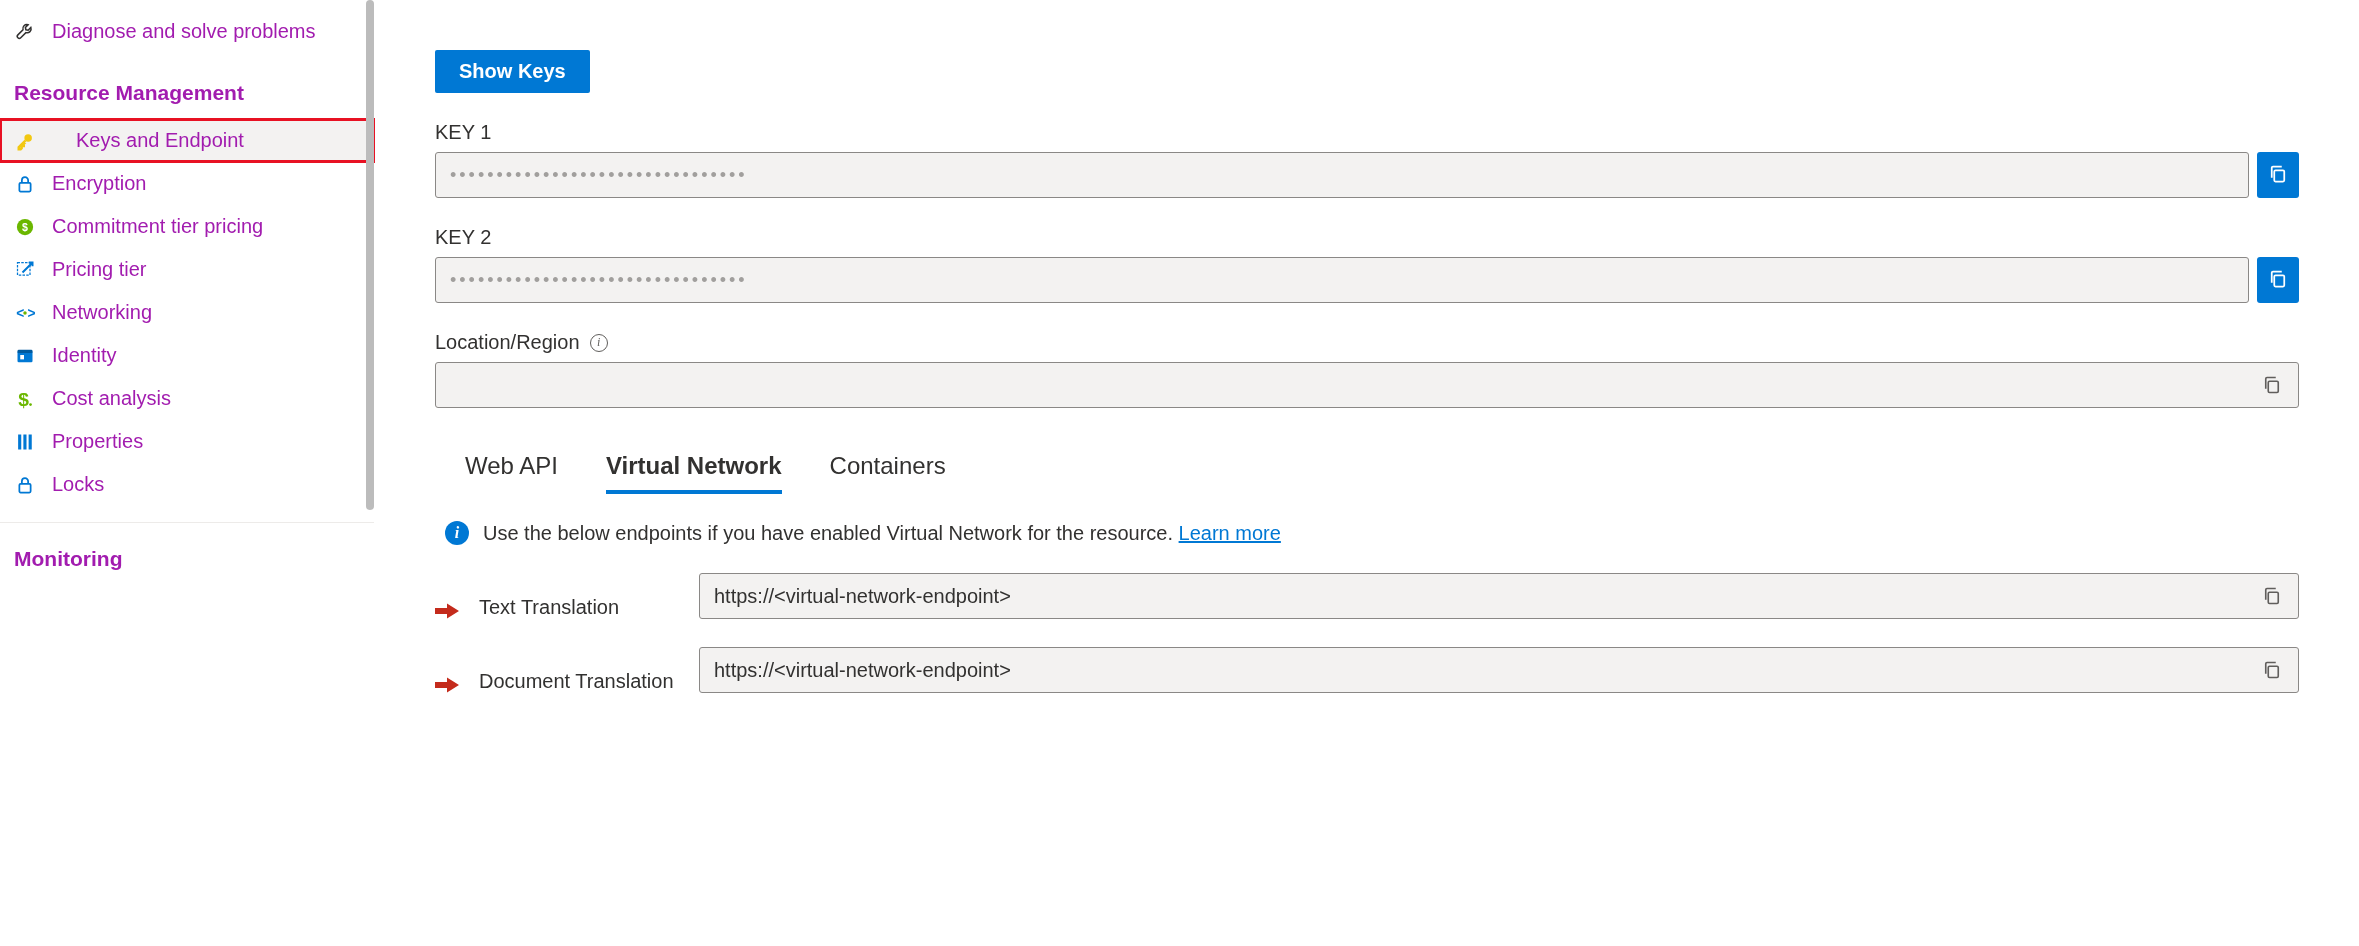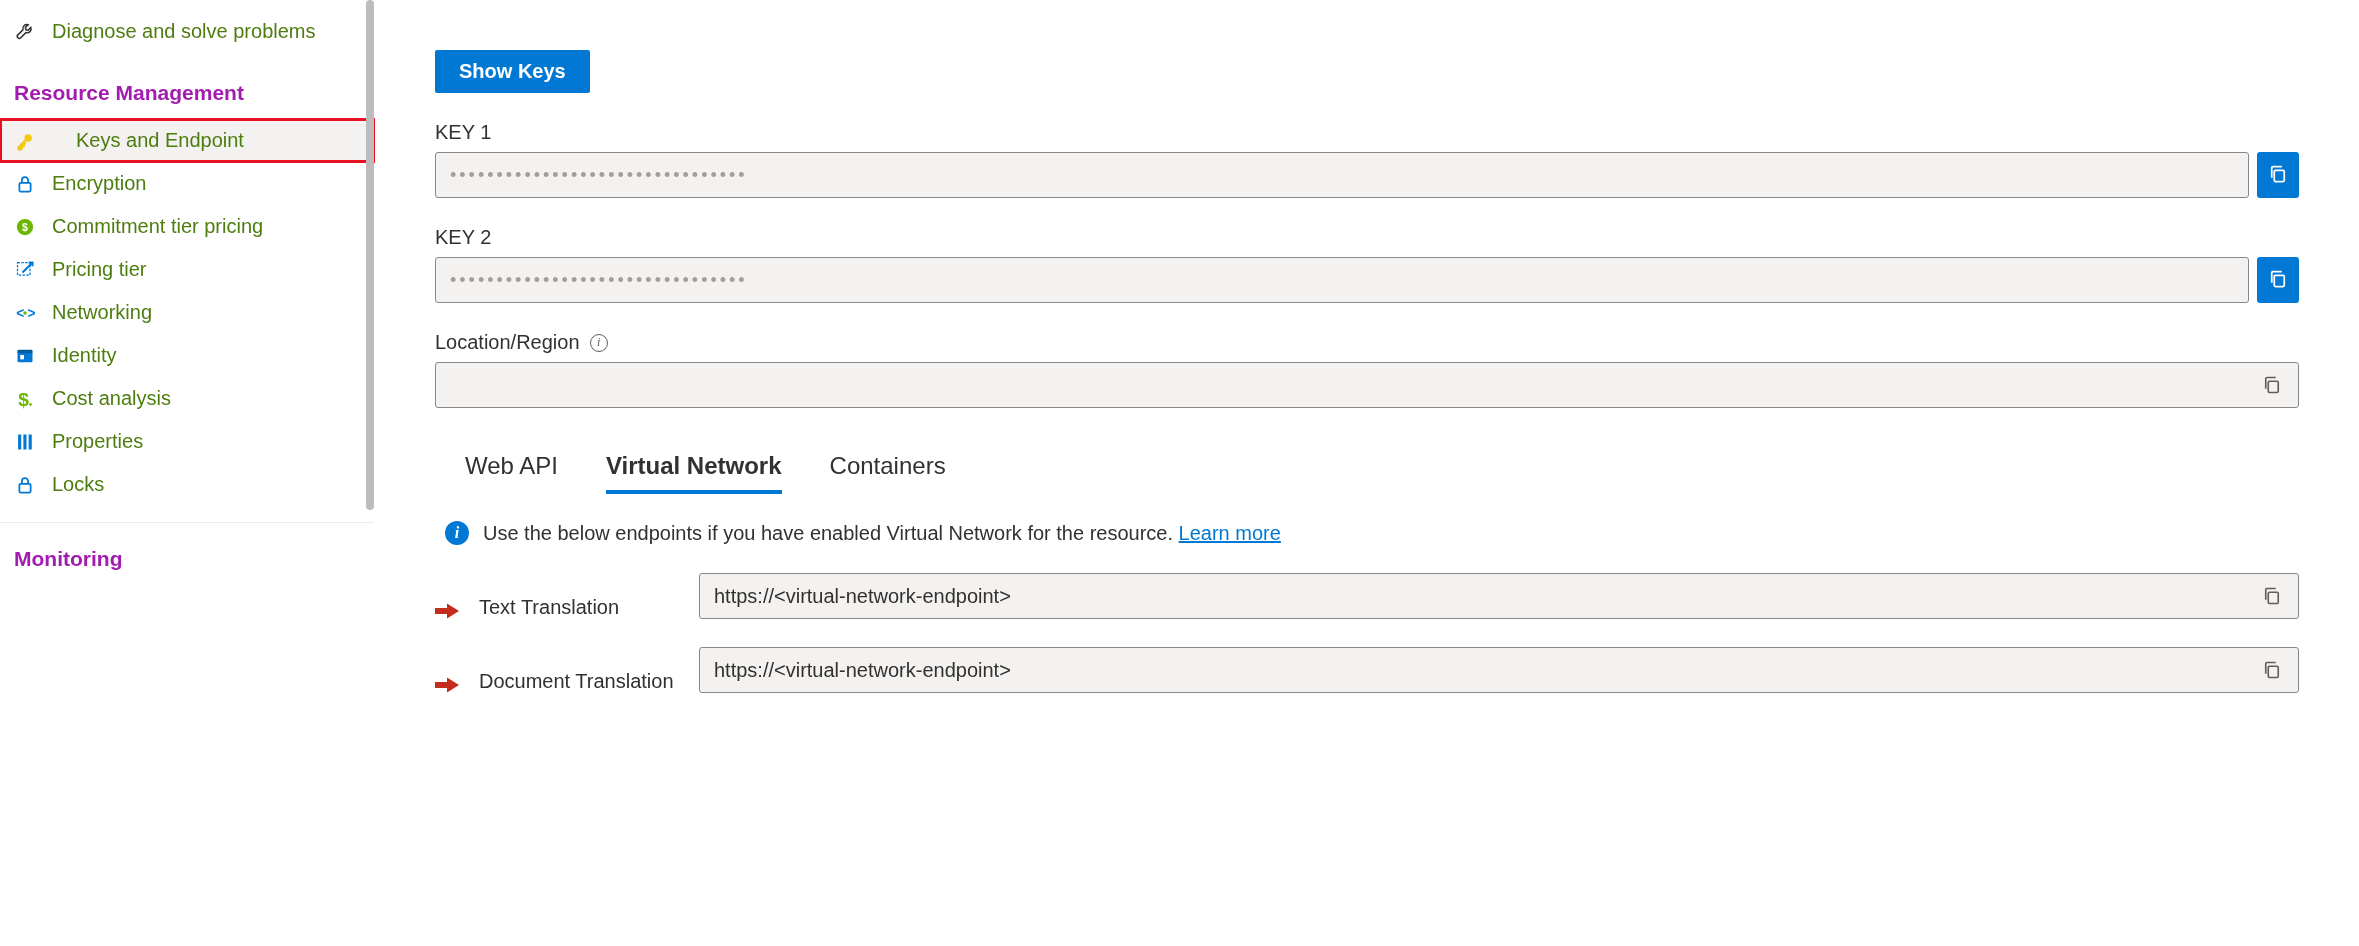--- a/index.html
+++ b/index.html
@@ -36,21 +36,21 @@
       height: 510px;
       background: #bcbcbc;
       border-radius: 4px;
     }
     .nav-item {
       display: flex;
       align-items: center;
       padding: 10px 14px;
       gap: 16px;
       cursor: pointer;
-      color: #4d7c0f;
+      color: #a21caf;
       font-size: 20px;
     }
     .nav-item.selected {
       background: #f3f2f1;
       outline: 3px solid #e81123;
       outline-offset: -2px;
       gap: 40px;
     }
     .nav-icon {
       width: 22px;

